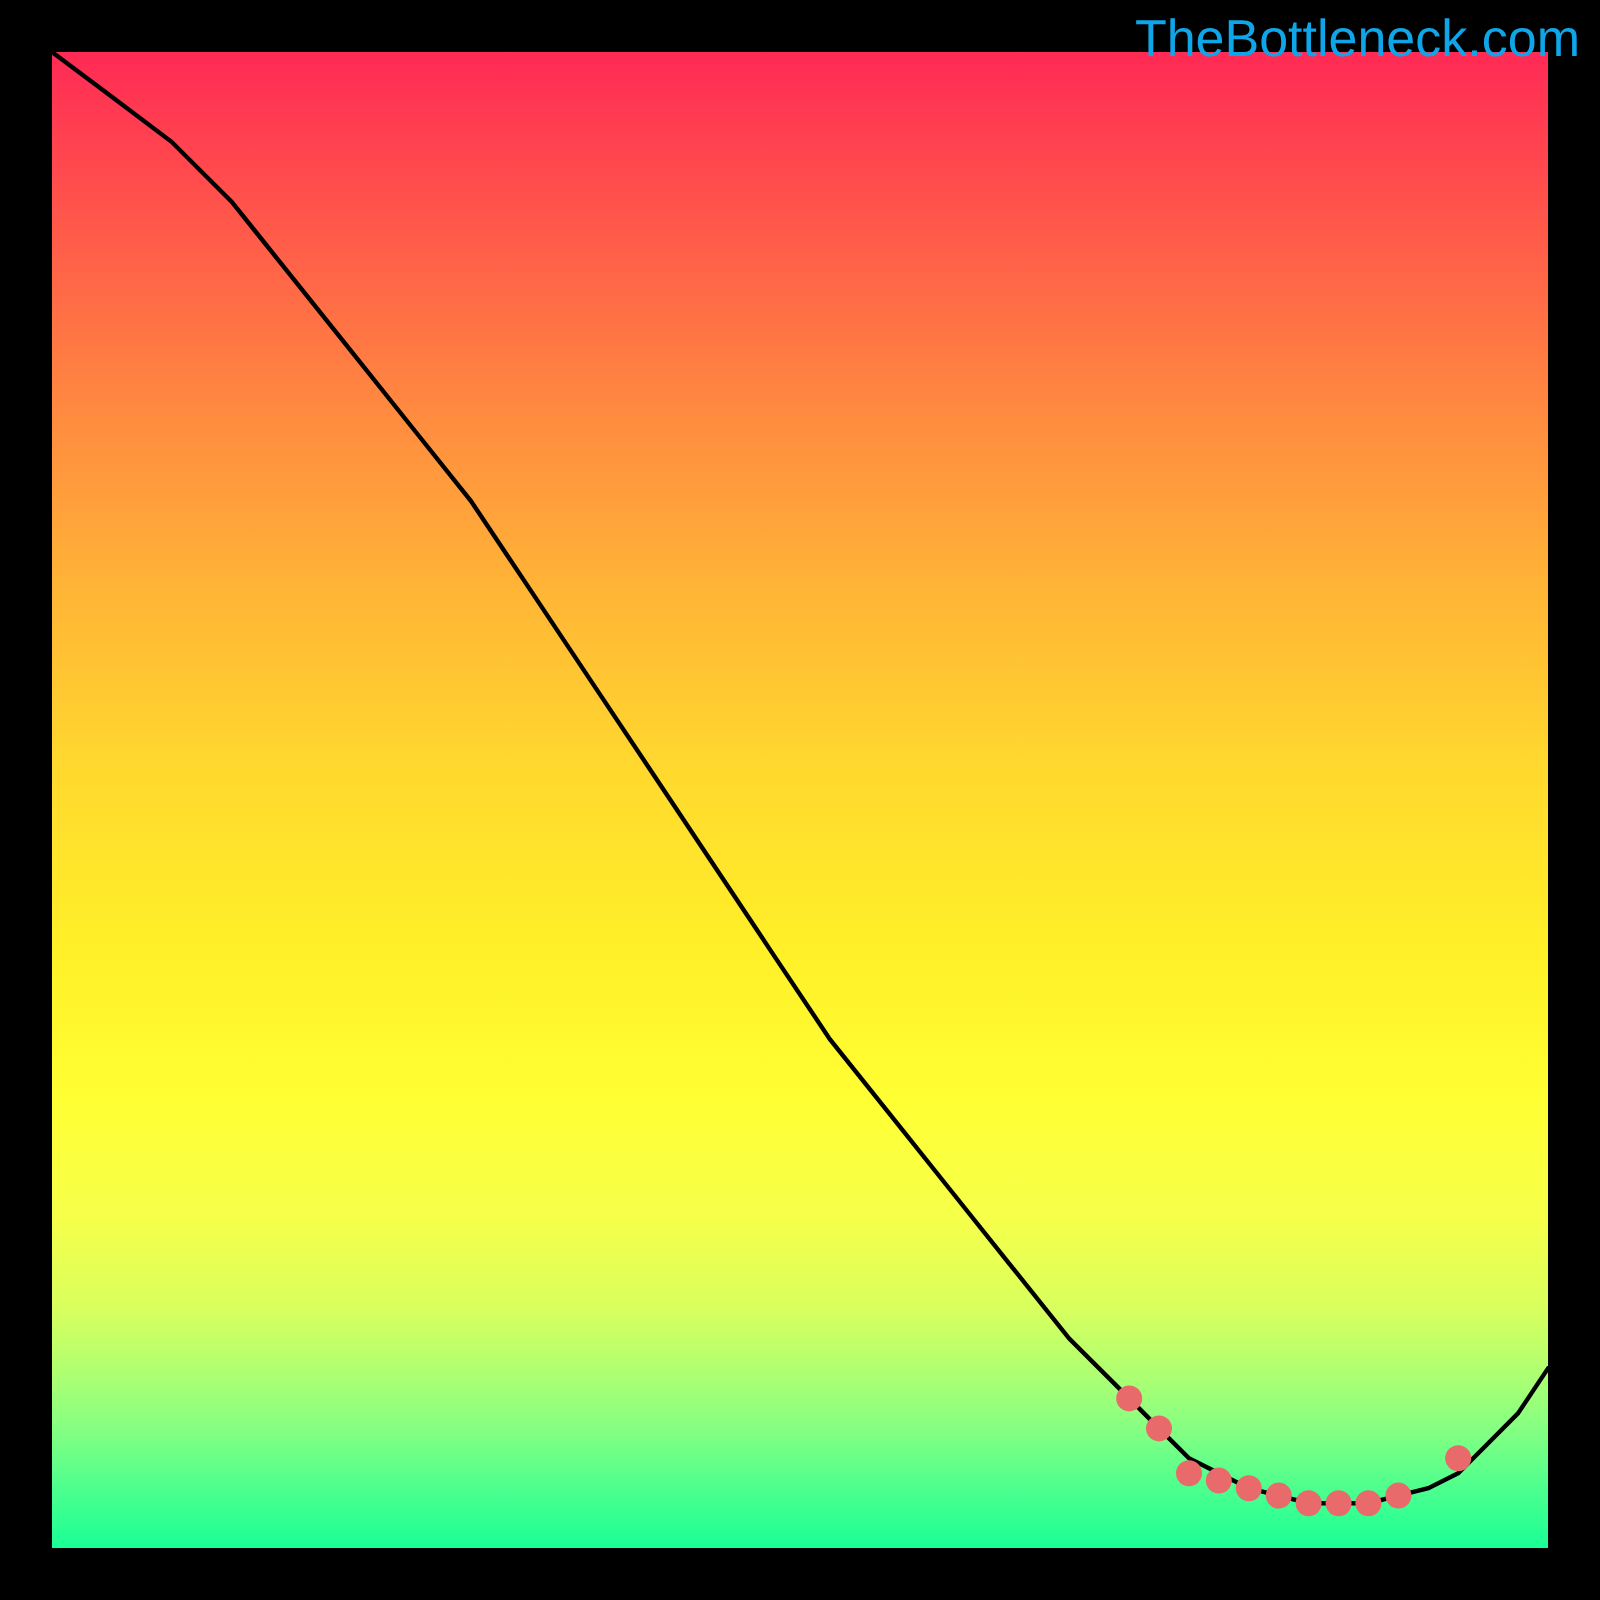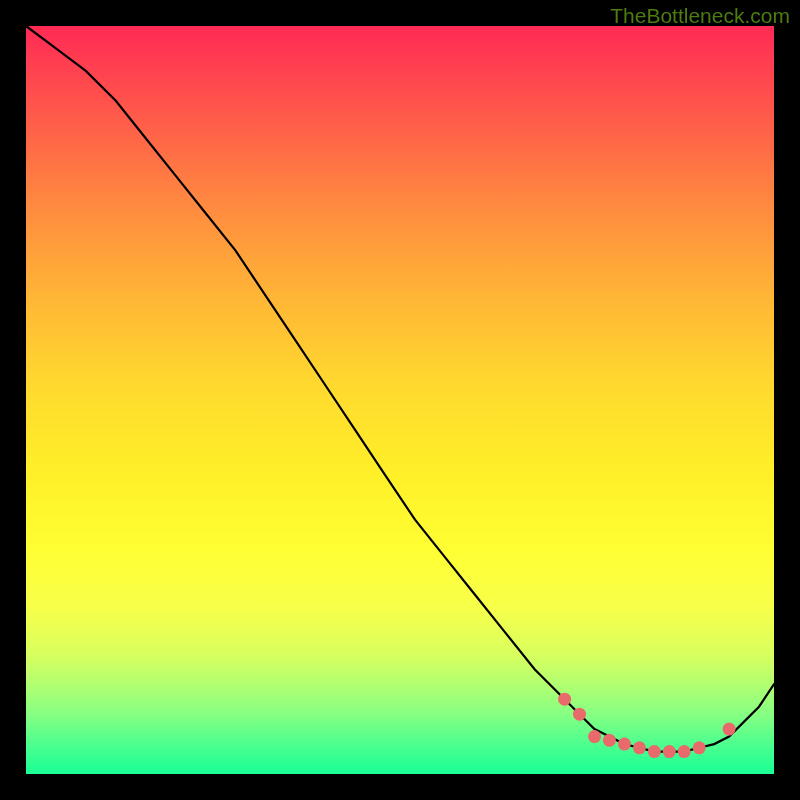--- a/index.html
+++ b/index.html
@@ -38,22 +38,22 @@
       #b2ff70 88%,
       #86ff82 92%,
       #4dff8e 96%,
       #19ff96 100%
     );
   }
   .watermark {
     position: absolute;
     top: 4px;
     right: 10px;
-    color: #4d7c0f;
-    font-size: 21px;
+    color: #0ea5e9;
+    font-size: 26px;
     font-weight: 400;
     letter-spacing: 0;
     user-select: none;
   }
   svg.curve {
     position: absolute;
     left: 0;
     top: 0;
     width: 748px;
     height: 748px;

